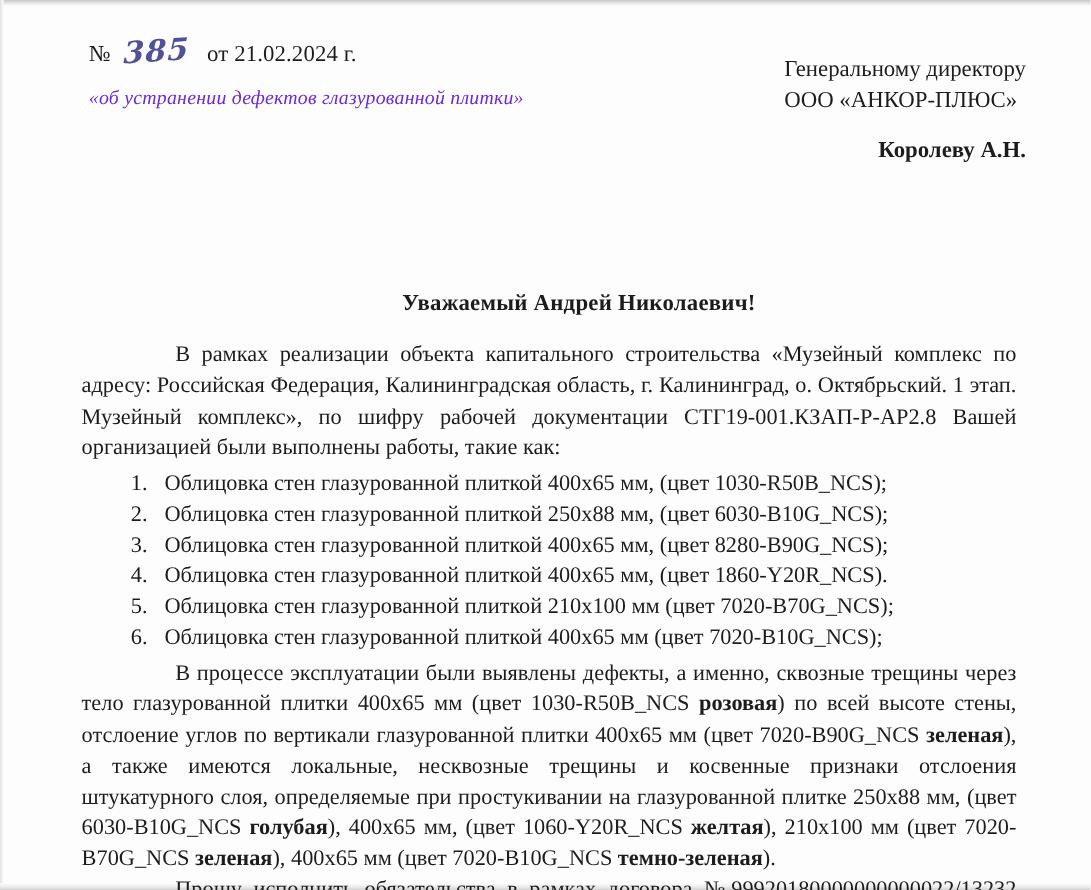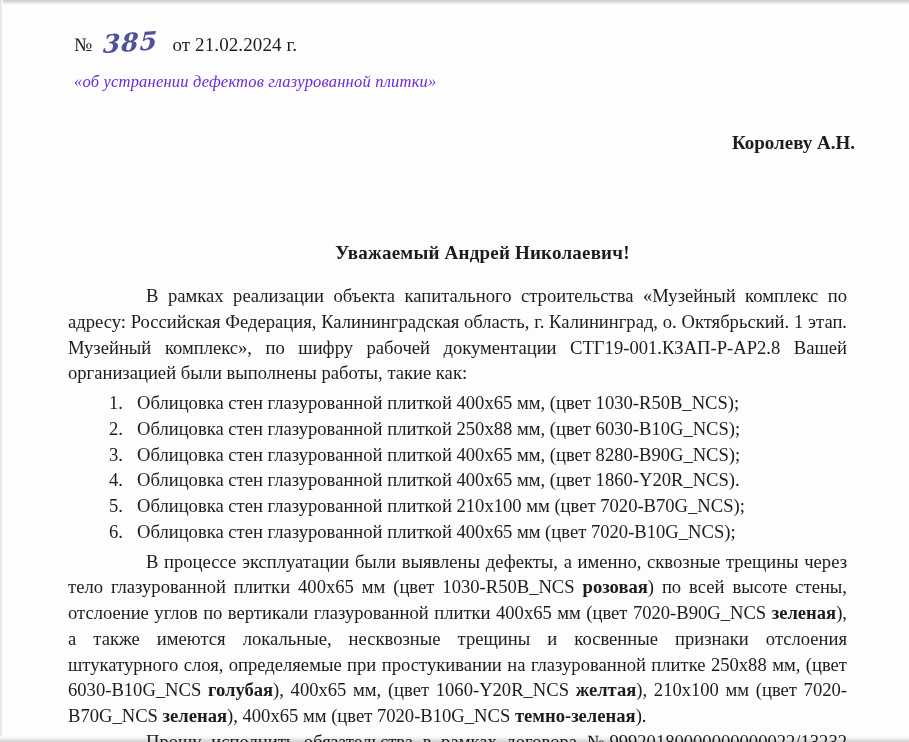--- a/index.html
+++ b/index.html
@@ -93,21 +93,21 @@
     position: absolute;
     top: 45px;
     right: 54px;
     text-align: left;
     font-size: 19px;
     line-height: 1.38;
   }
   .addressee-line { white-space: nowrap; }
   .addressee-person {
     position: absolute;
-    top: 132px;
+    top: 115px;
     right: 54px;
     font-weight: bold;
     font-size: 19px;
     white-space: nowrap;
   }
 
   
   .greeting {
     position: absolute;
     top: 242px;
@@ -169,20 +169,24 @@
   <div class="scan-bottom-band"></div>
 
   <div class="header-row">
     <span class="reg-no-label">№</span>
     <span class="reg-no-value">385</span>
     <span class="reg-date">от 21.02.2024 г.</span>
   </div>
 
   <div class="subject-line">«об устранении дефектов глазурованной плитки»</div>
 
+  <div class="addressee">
+    <div class="addressee-line">Генеральному директору</div>
+    <div class="addressee-line">ООО «АНКОР-ПЛЮС»</div>
+  </div>
   <div class="addressee-person">Королеву А.Н.</div>
 
   <div class="greeting">Уважаемый Андрей Николаевич!</div>
 
   <div class="body-block">
 
     <p class="para">В рамках реализации объекта капитального строительства «Музейный комплекс по адресу: Российская Федерация, Калининградская область, г. Калининград, о. Октябрьский. 1 этап. Музейный комплекс», по шифру рабочей документации СТГ19-001.КЗАП-Р-АР2.8 Вашей организацией были выполнены работы, такие как:</p>
 
     <ol class="works-list">
       <li>Облицовка стен глазурованной плиткой 400х65 мм, (цвет 1030-R50B_NCS);</li>

